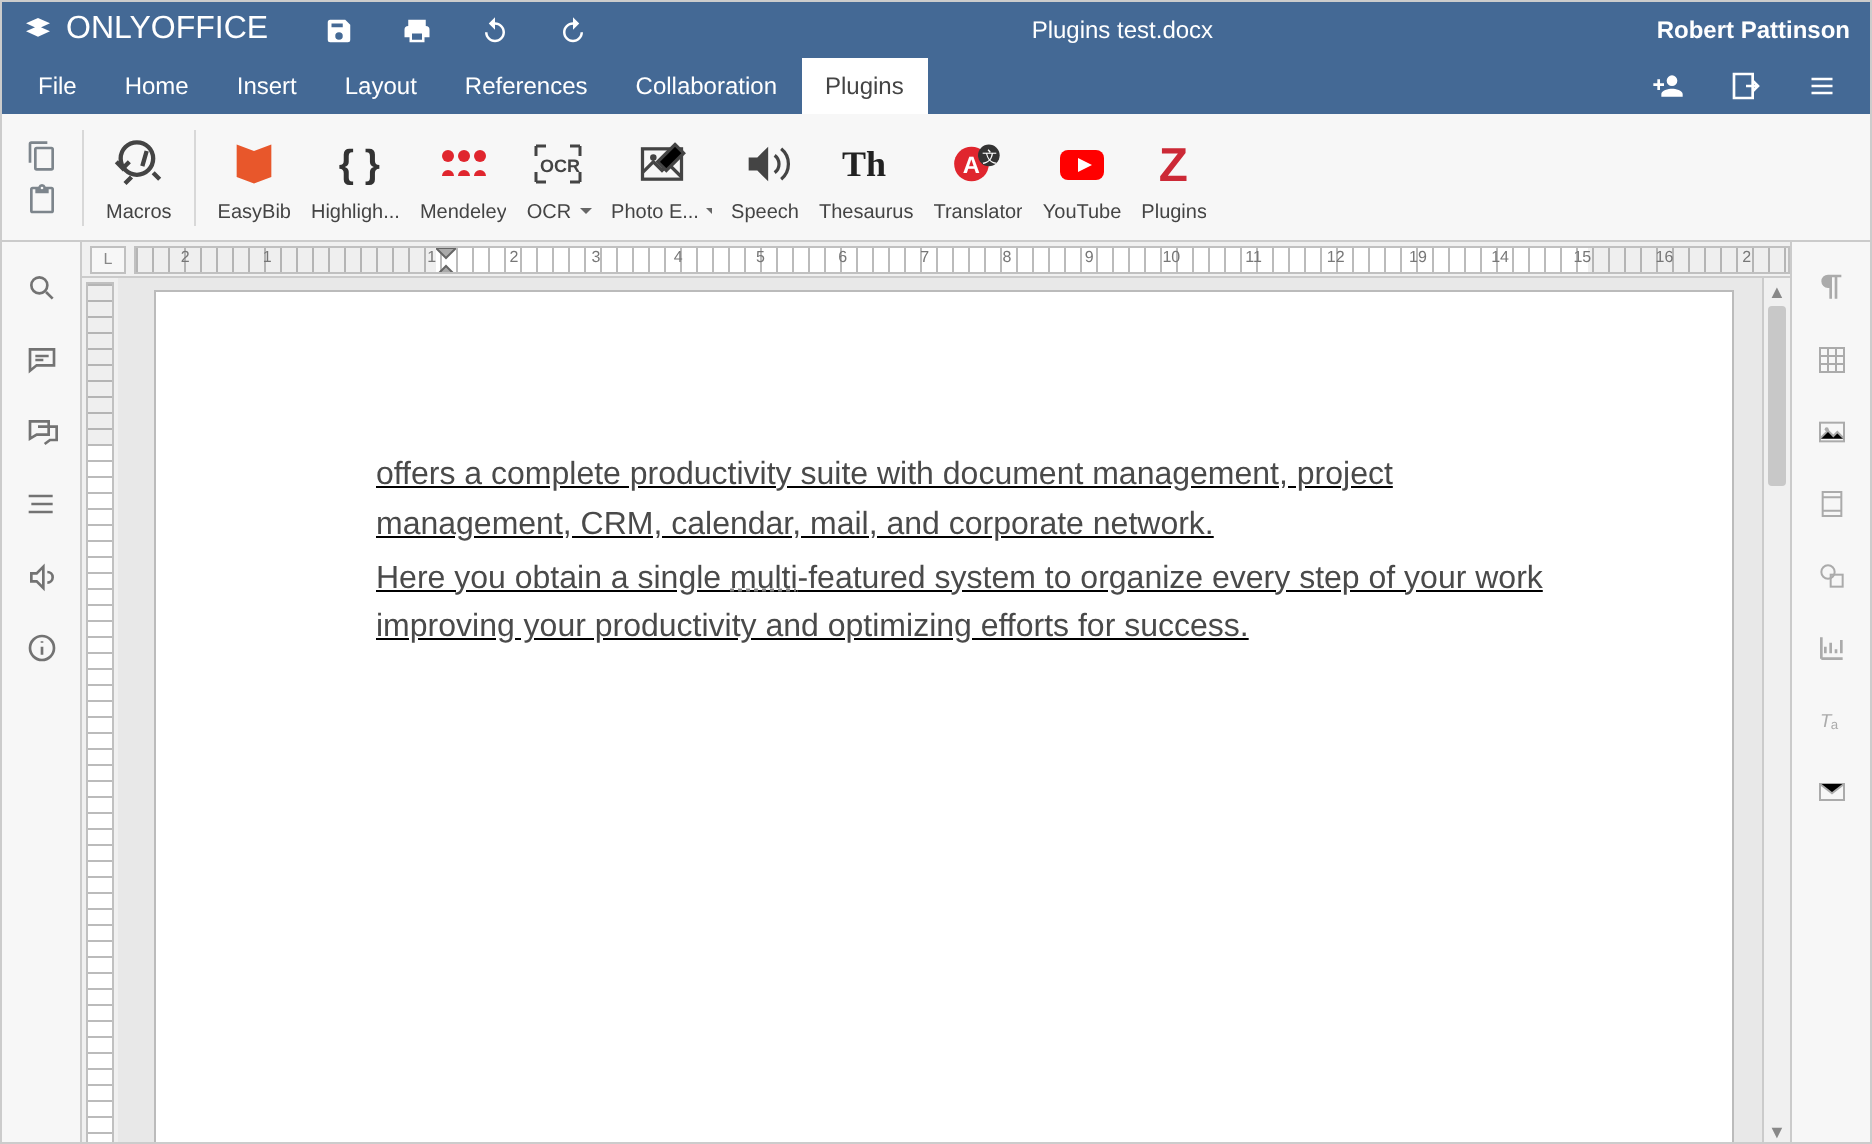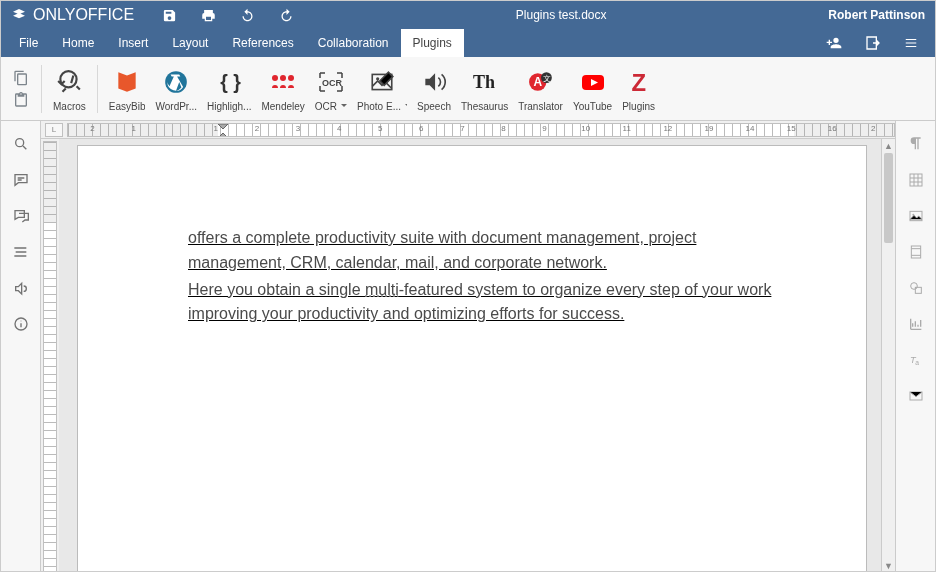--- a/index.html
+++ b/index.html
@@ -144,29 +144,20 @@
     <div class="iconbox">
         <svg width="26" height="26" viewBox="0 0 24 24">
           <path fill="#e8572b" d="M4 3l8 3v15l-8-3V3zm16 0l-8 3v15l8-3V3z"></path>
         </svg>
       </div>
     <div class="label">EasyBib</div>
   </div>
   <div class="tb-group">
     <div class="iconbox">
         <svg width="26" height="26" viewBox="0 0 24 24">
-          <circle cx="12" cy="12" r="10" fill="#21759b"></circle>
-          <path fill="#fff" d="M4 12a8 8 0 0014.6 4.5L13 7h3l-1-2H7l1 2h2l-4 9A8 8 0 014 12zm8 8l3-8 2 5a8 8 0 01-5 3z"></path>
-        </svg>
-      </div>
-    <div class="label">WordPr...</div>
-  </div>
-  <div class="tb-group">
-    <div class="iconbox">
-        <svg width="26" height="26" viewBox="0 0 24 24">
           <text x="4" y="18" font-size="18" font-weight="bold" fill="#333">{ }</text>
         </svg>
       </div>
     <div class="label">Highligh...</div>
   </div>
   <div class="tb-group">
     <div class="iconbox">
         <svg width="28" height="26" viewBox="0 0 28 24">
           <circle cx="6" cy="8" r="3" fill="#e0262e"></circle>
           <circle cx="14" cy="8" r="3" fill="#e0262e"></circle>

